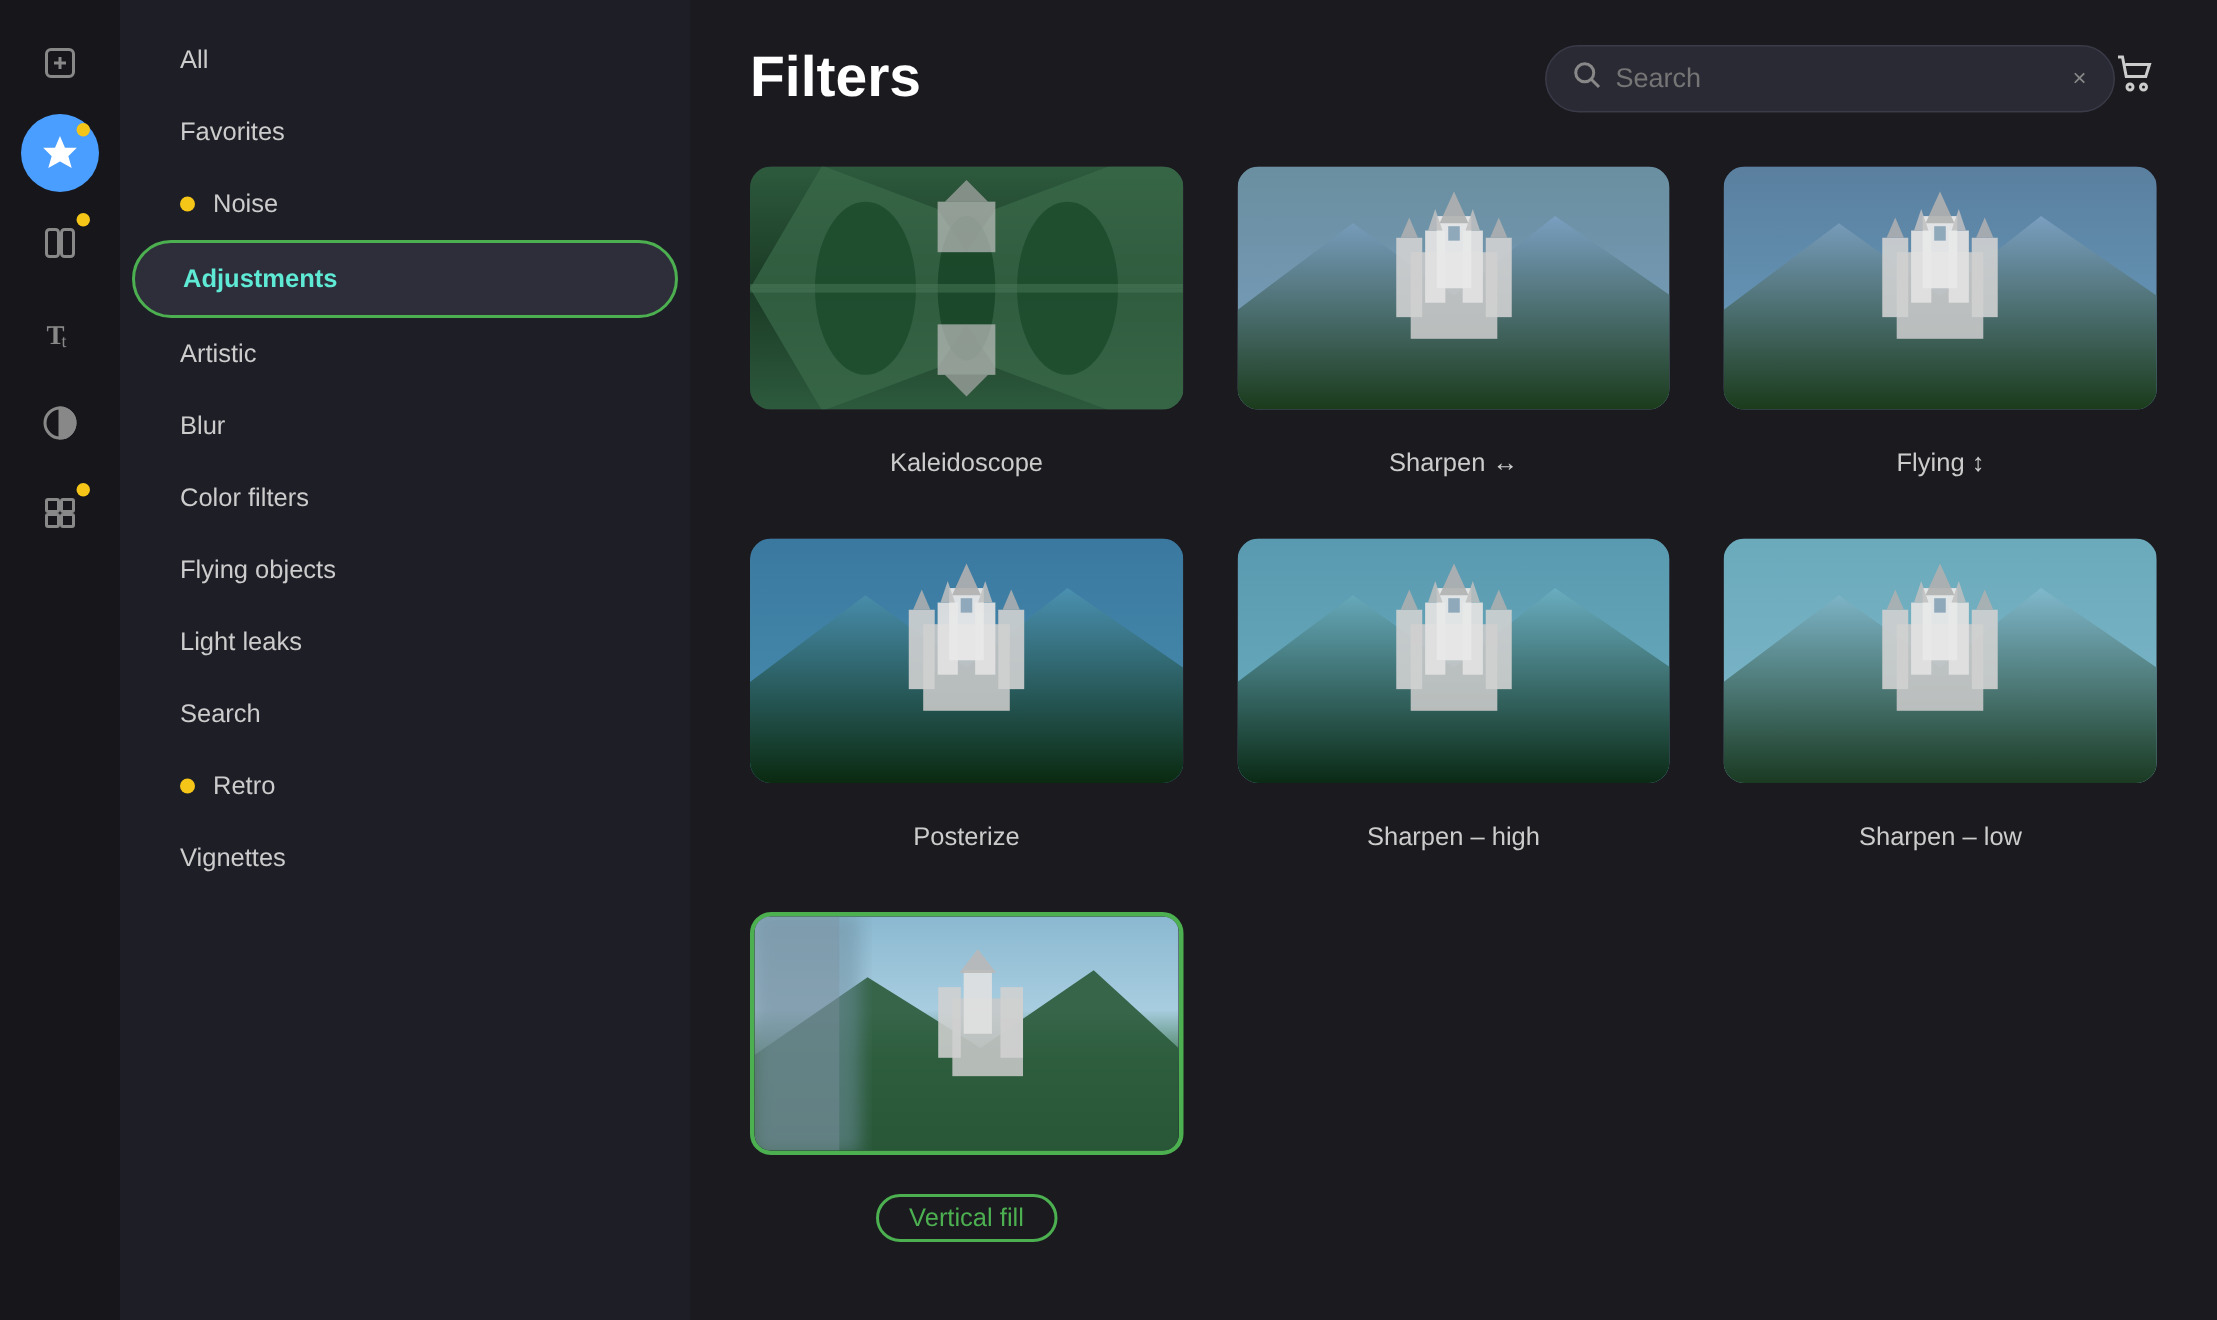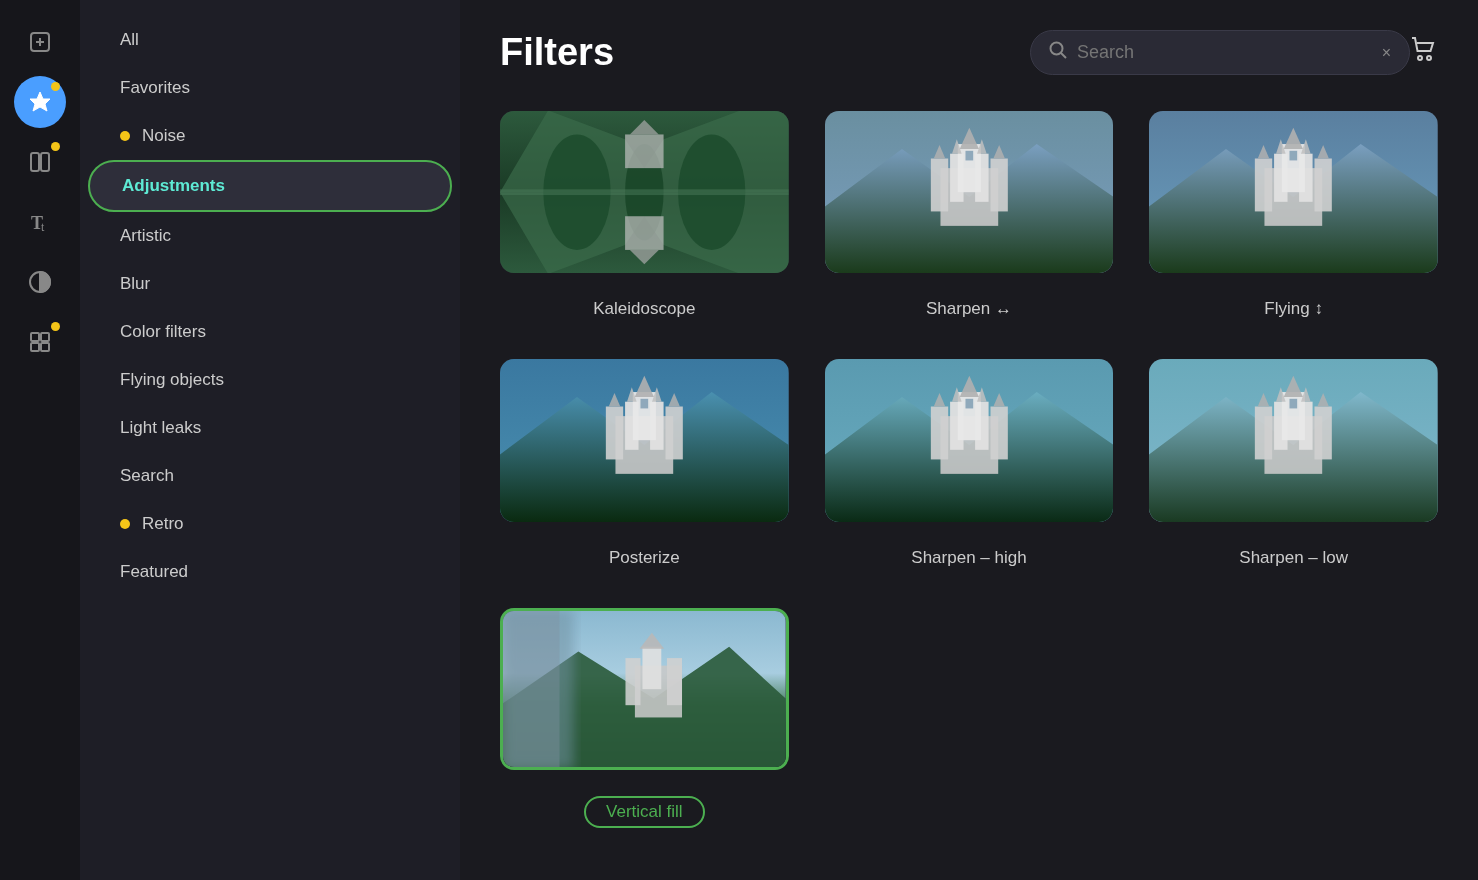--- a/index.html
+++ b/index.html
@@ -278,21 +278,21 @@
       <span>Light leaks</span>
     </div>
     <div class="sidebar-item">
       <span>Search</span>
     </div>
     <div class="sidebar-item">
       <span class="sidebar-dot"></span>
       <span>Retro</span>
     </div>
     <div class="sidebar-item">
-      <span>Featured</span>
+      <span>Vignettes</span>
     </div>
   </div>
 
 <div class="main">
   <div class="main-header">
     <h1 class="main-title">Filters</h1>
     <div class="header-right">
       <div class="search-box">
         <span class="search-icon-wrap">
           <svg width="18" height="18" viewBox="0 0 18 18" fill="none" stroke="#888" stroke-width="2">

